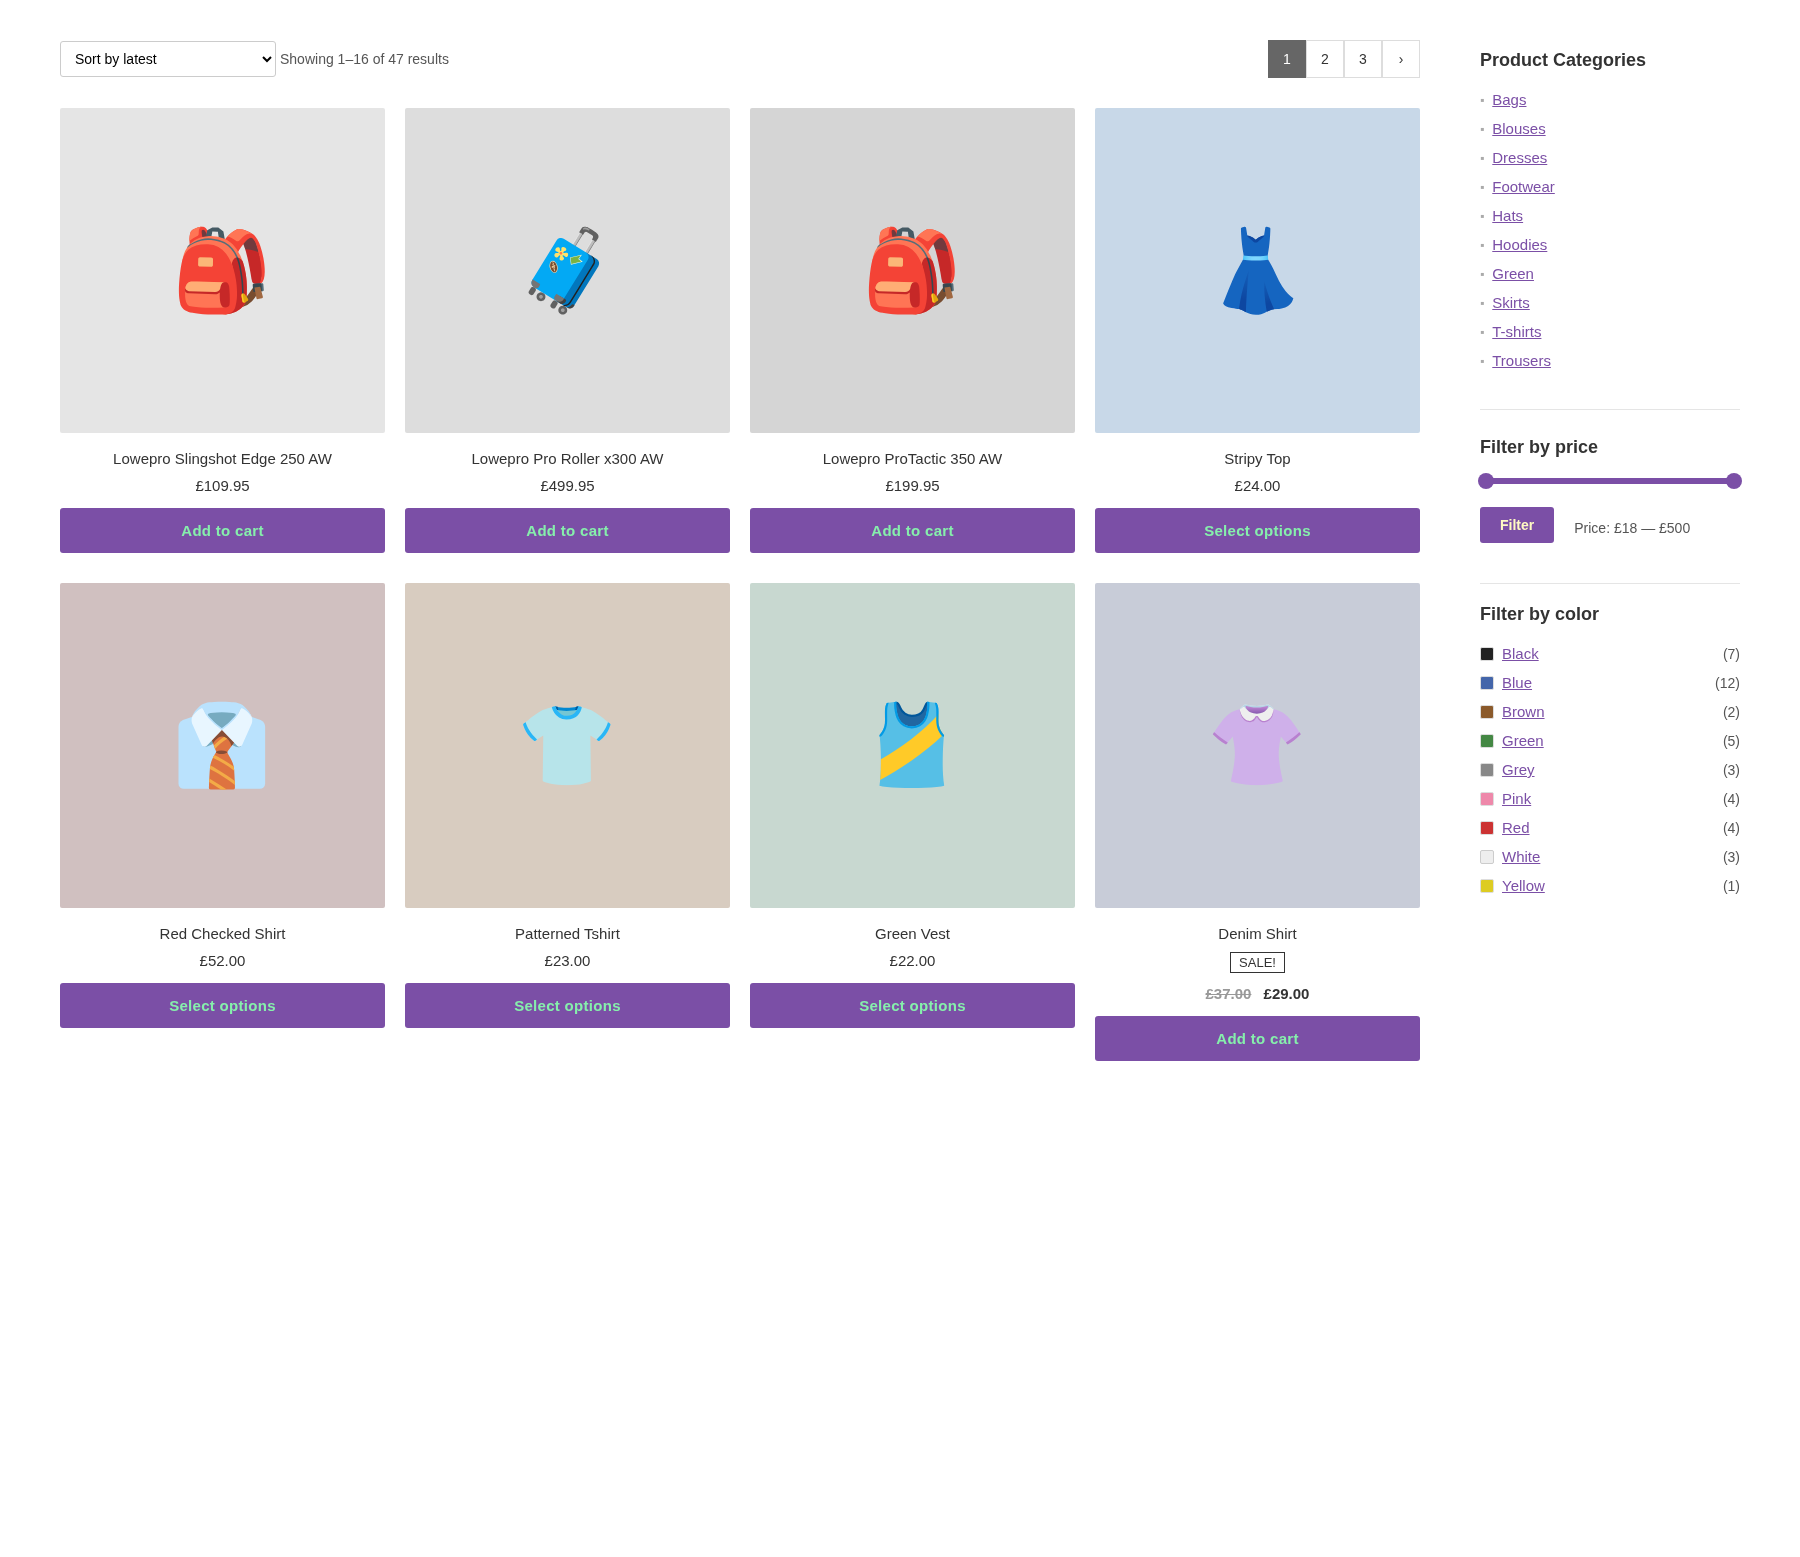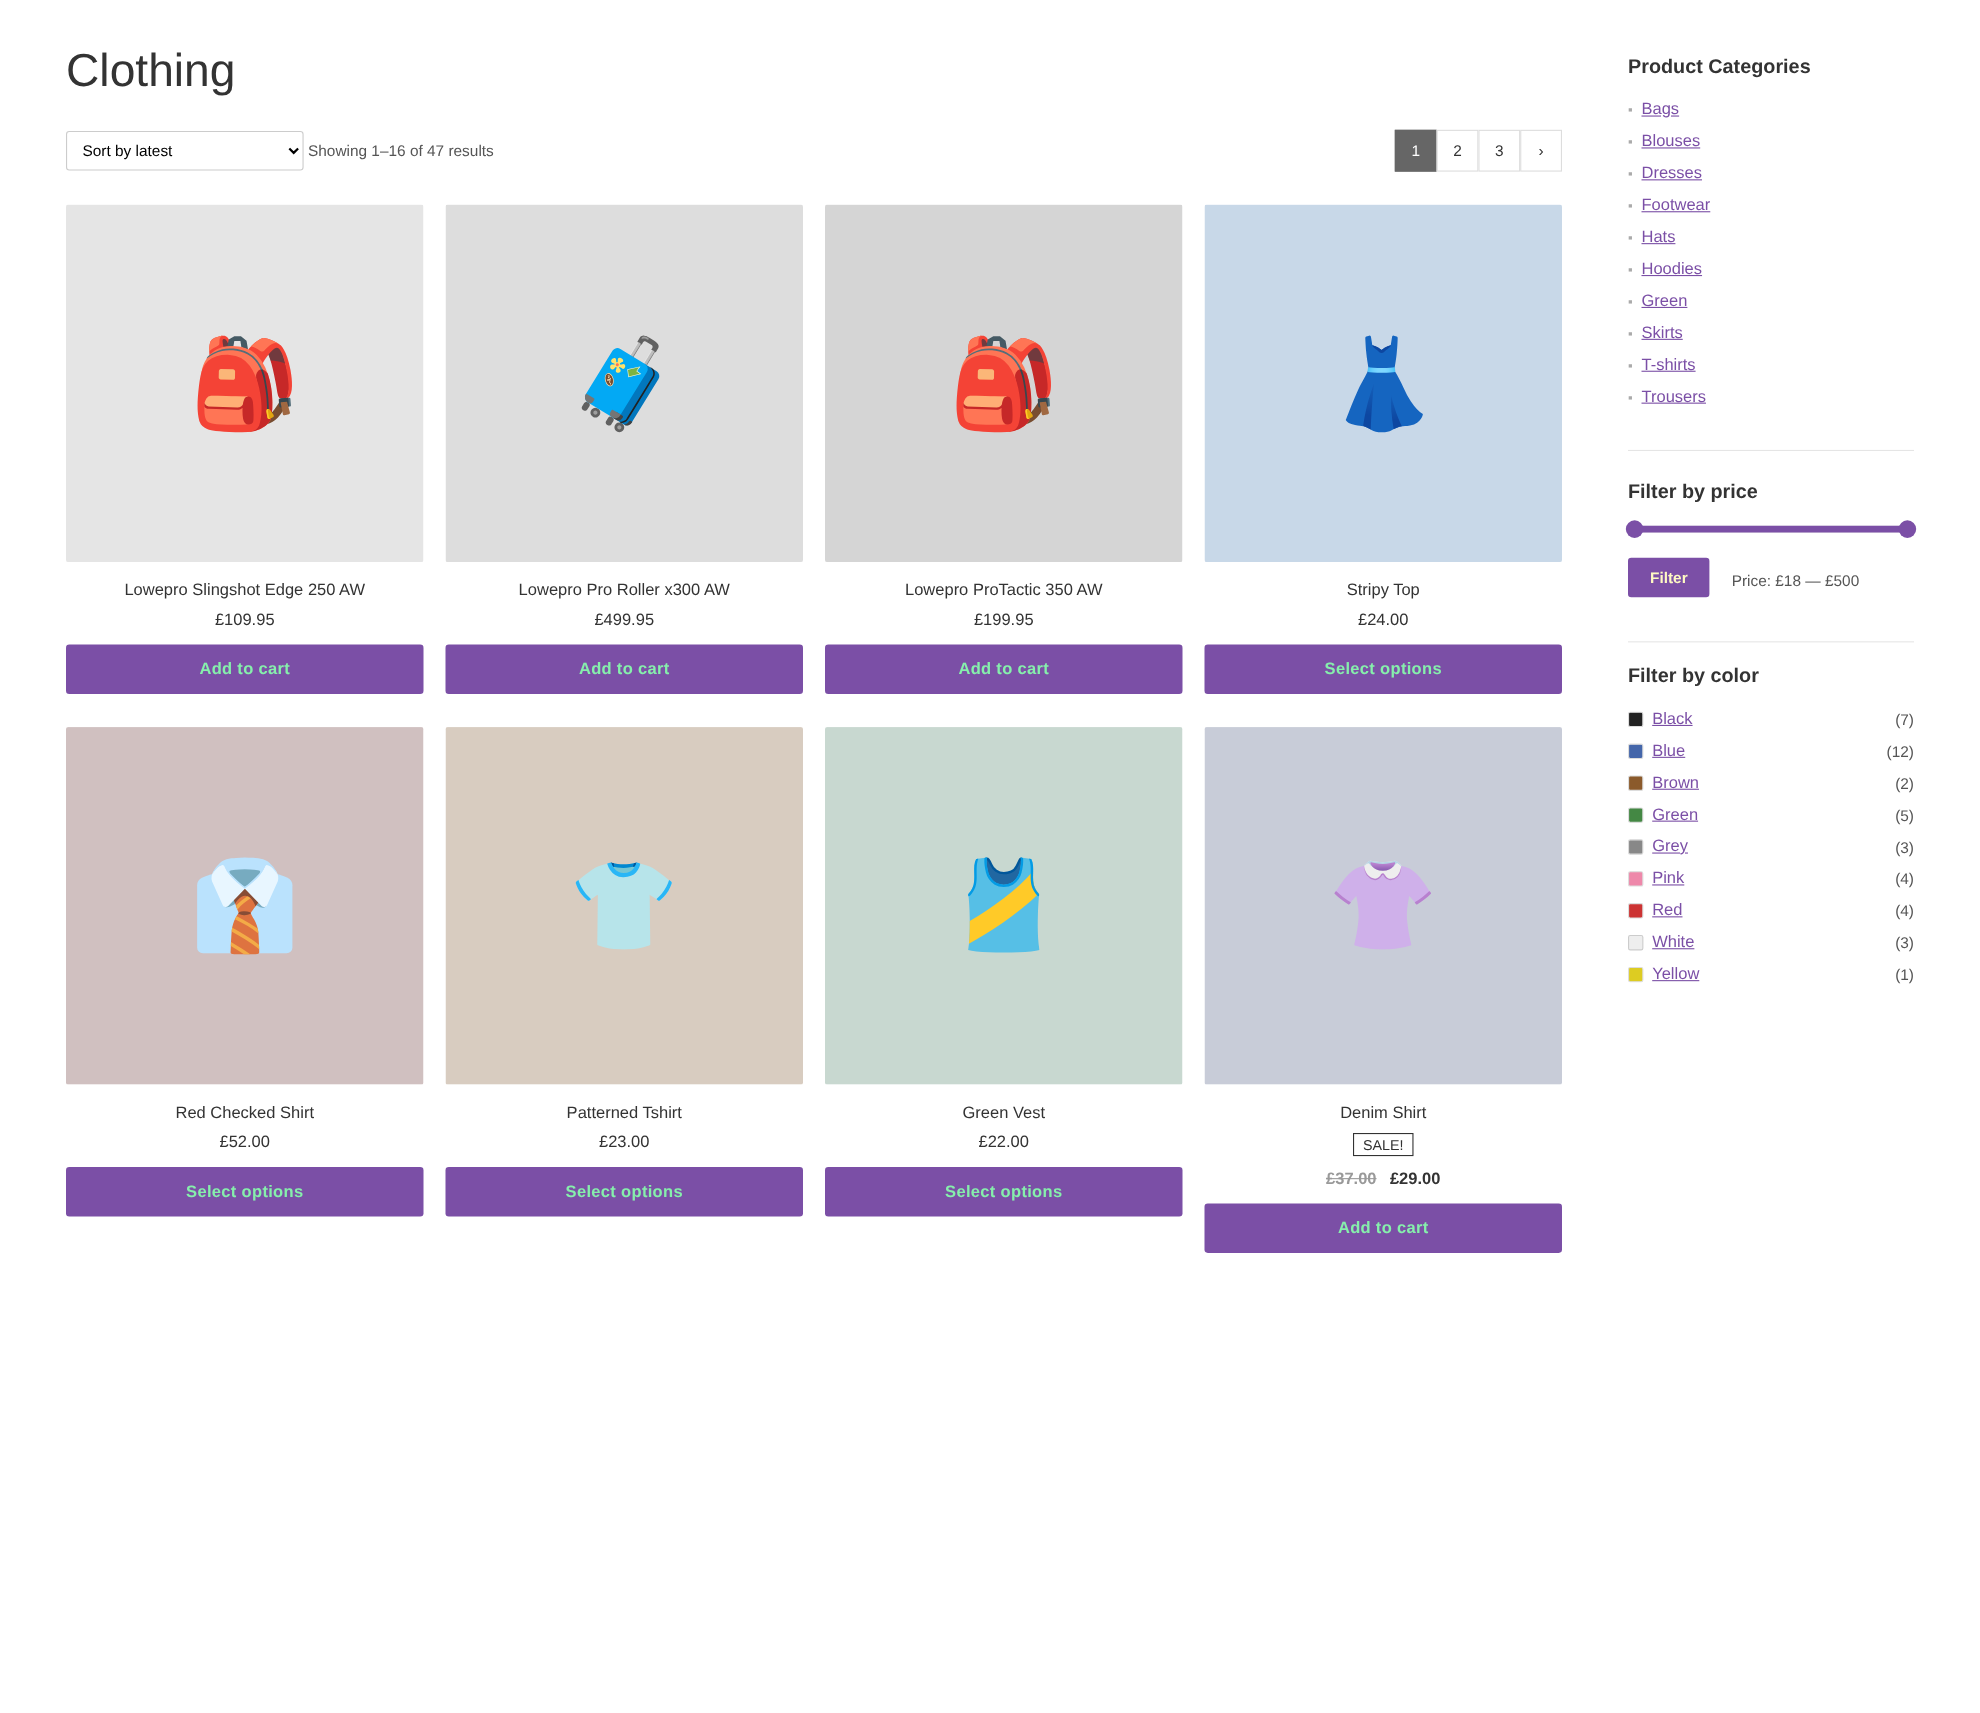--- a/index.html
+++ b/index.html
@@ -69,21 +69,20 @@
     .color-list a { color: #7b4fa6; text-decoration: underline; font-size: 15px; flex: 1; }
     .color-count { color: #555; font-size: 14px; }
 
     .divider { border: none; border-top: 1px solid #e5e5e5; margin: 20px 0; }
   </style>
 </head>
 <body>
 
 <div class="page-wrapper">
   <div class="main-content">
-    <h1 class="page-title">Clothing</h1>
 
     <div class="toolbar">
       <select class="sort-select">
         <option>Sort by latest</option>
         <option>Sort by price: low to high</option>
         <option>Sort by price: high to low</option>
         <option>Sort by popularity</option>
         <option>Sort by average rating</option>
       </select>
       <span class="result-count">Showing 1–16 of 47 results</span>

